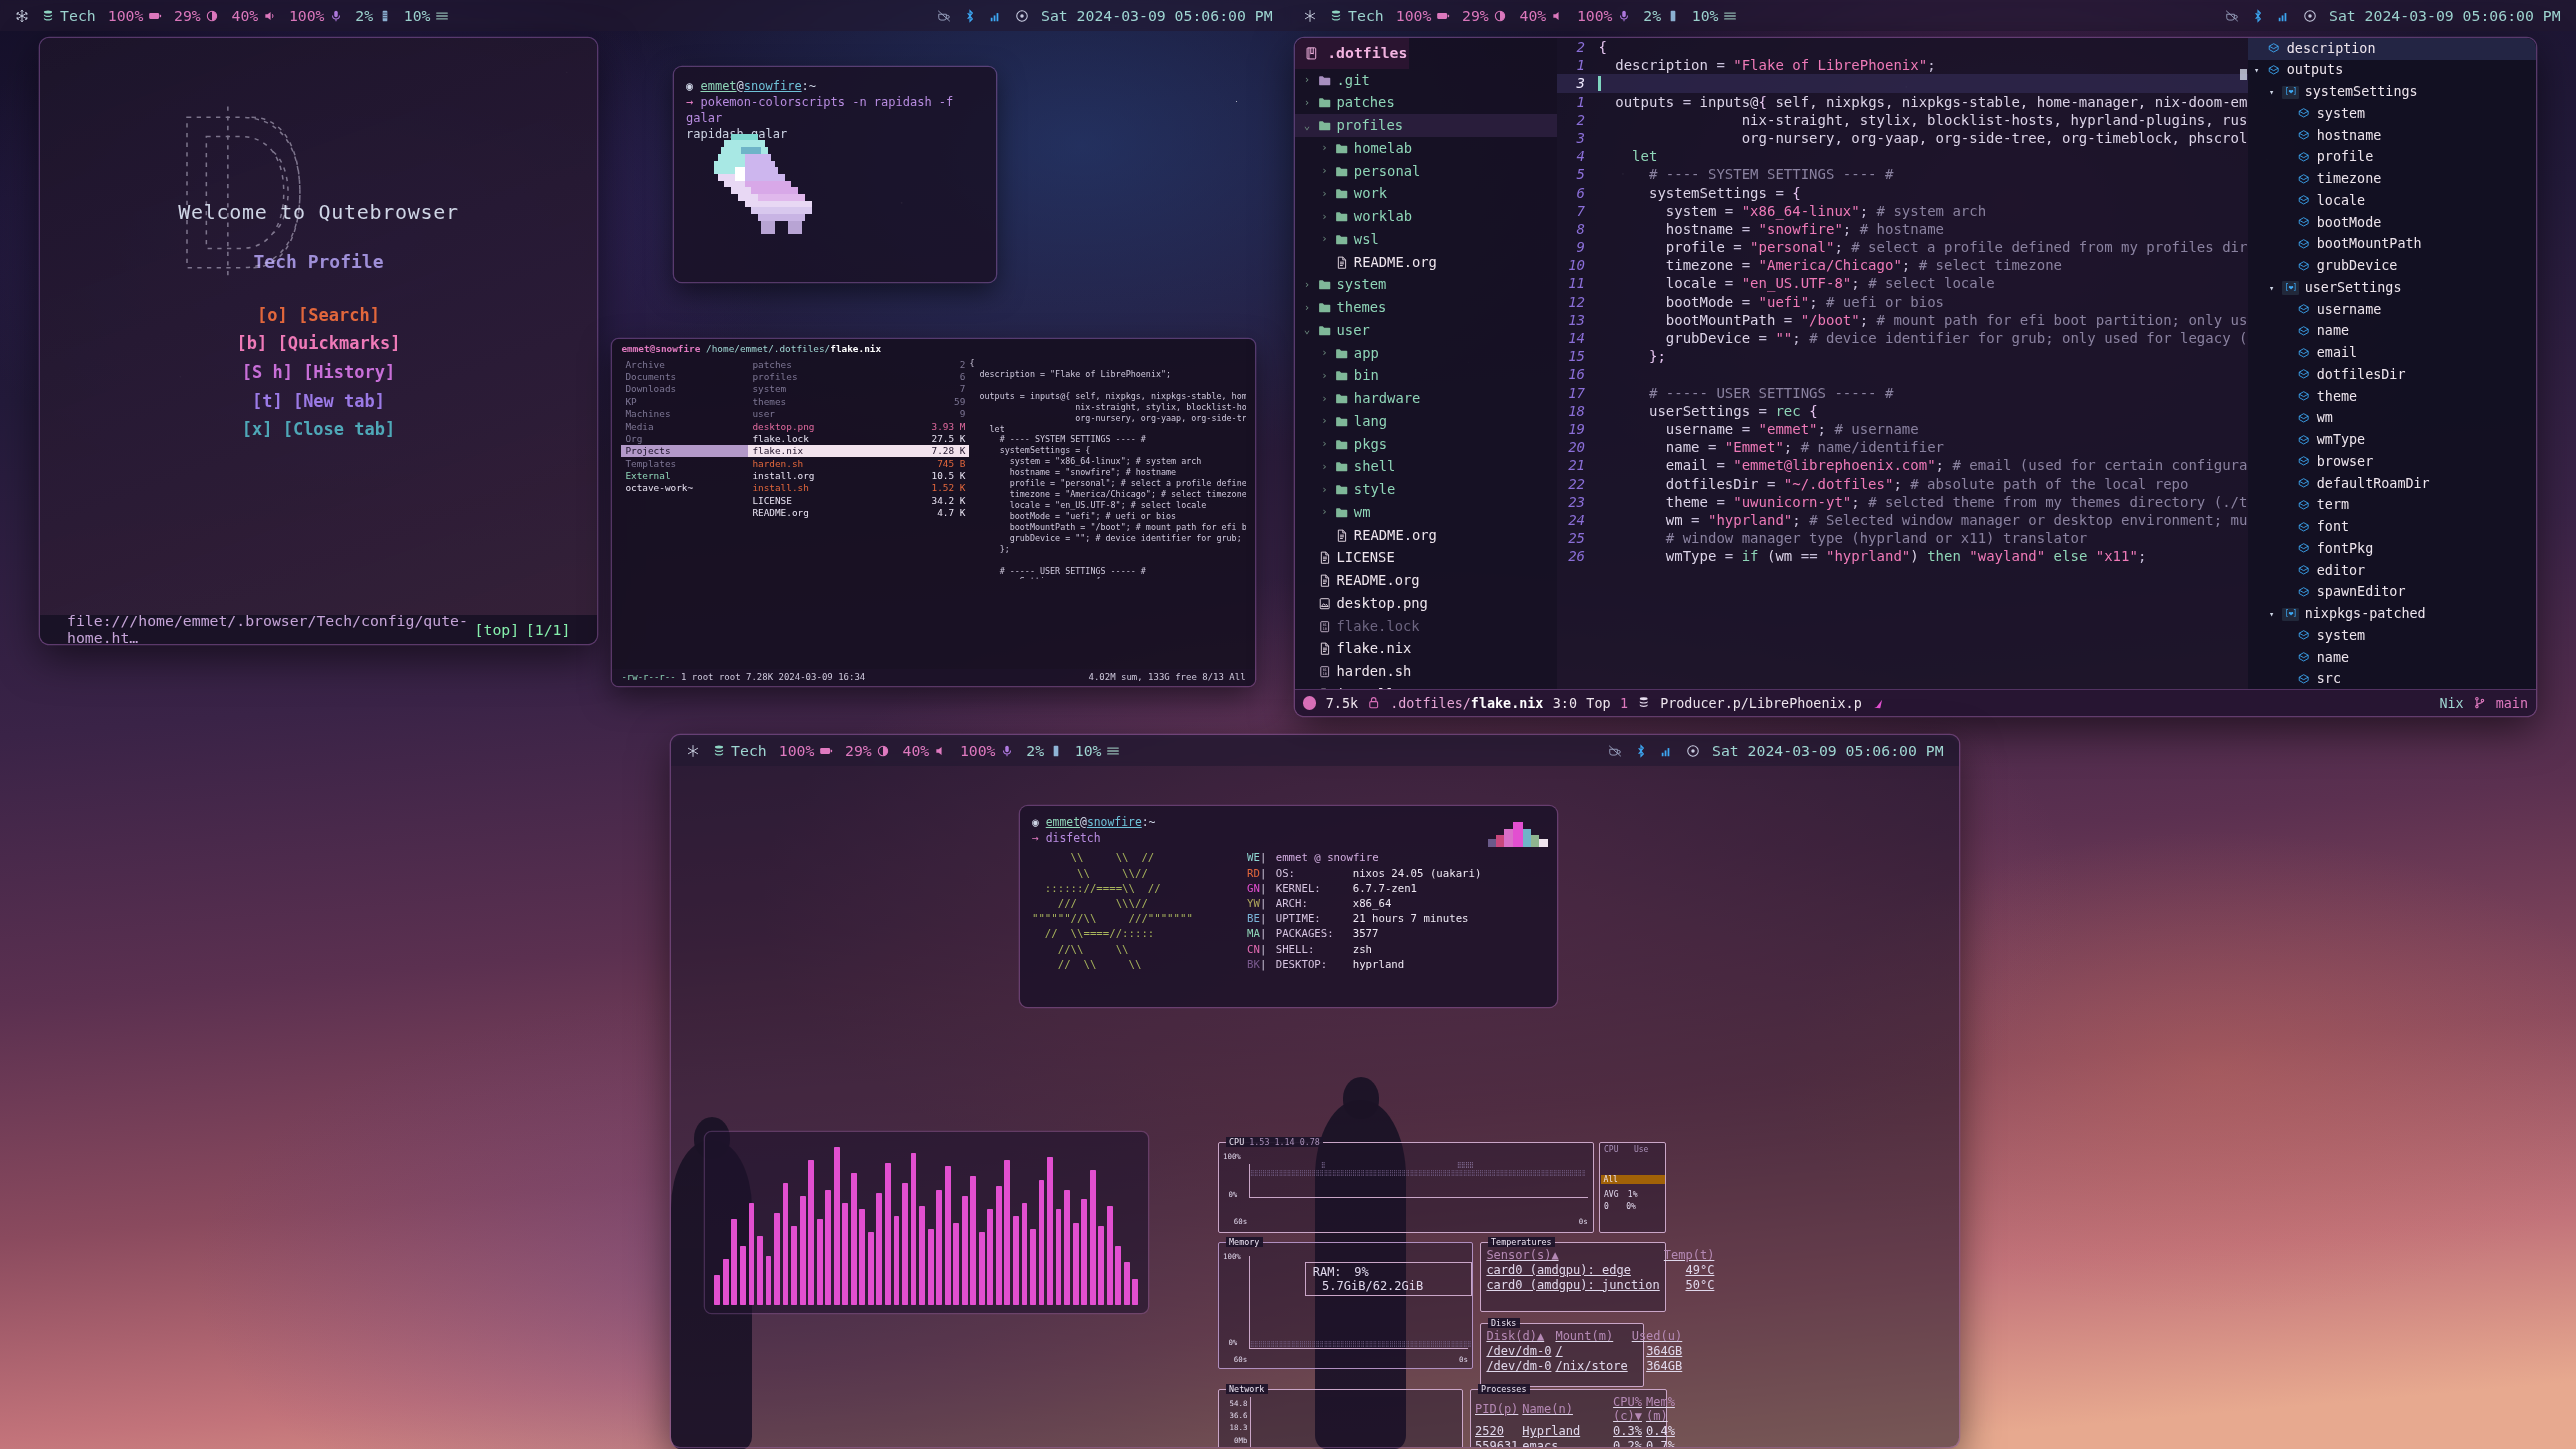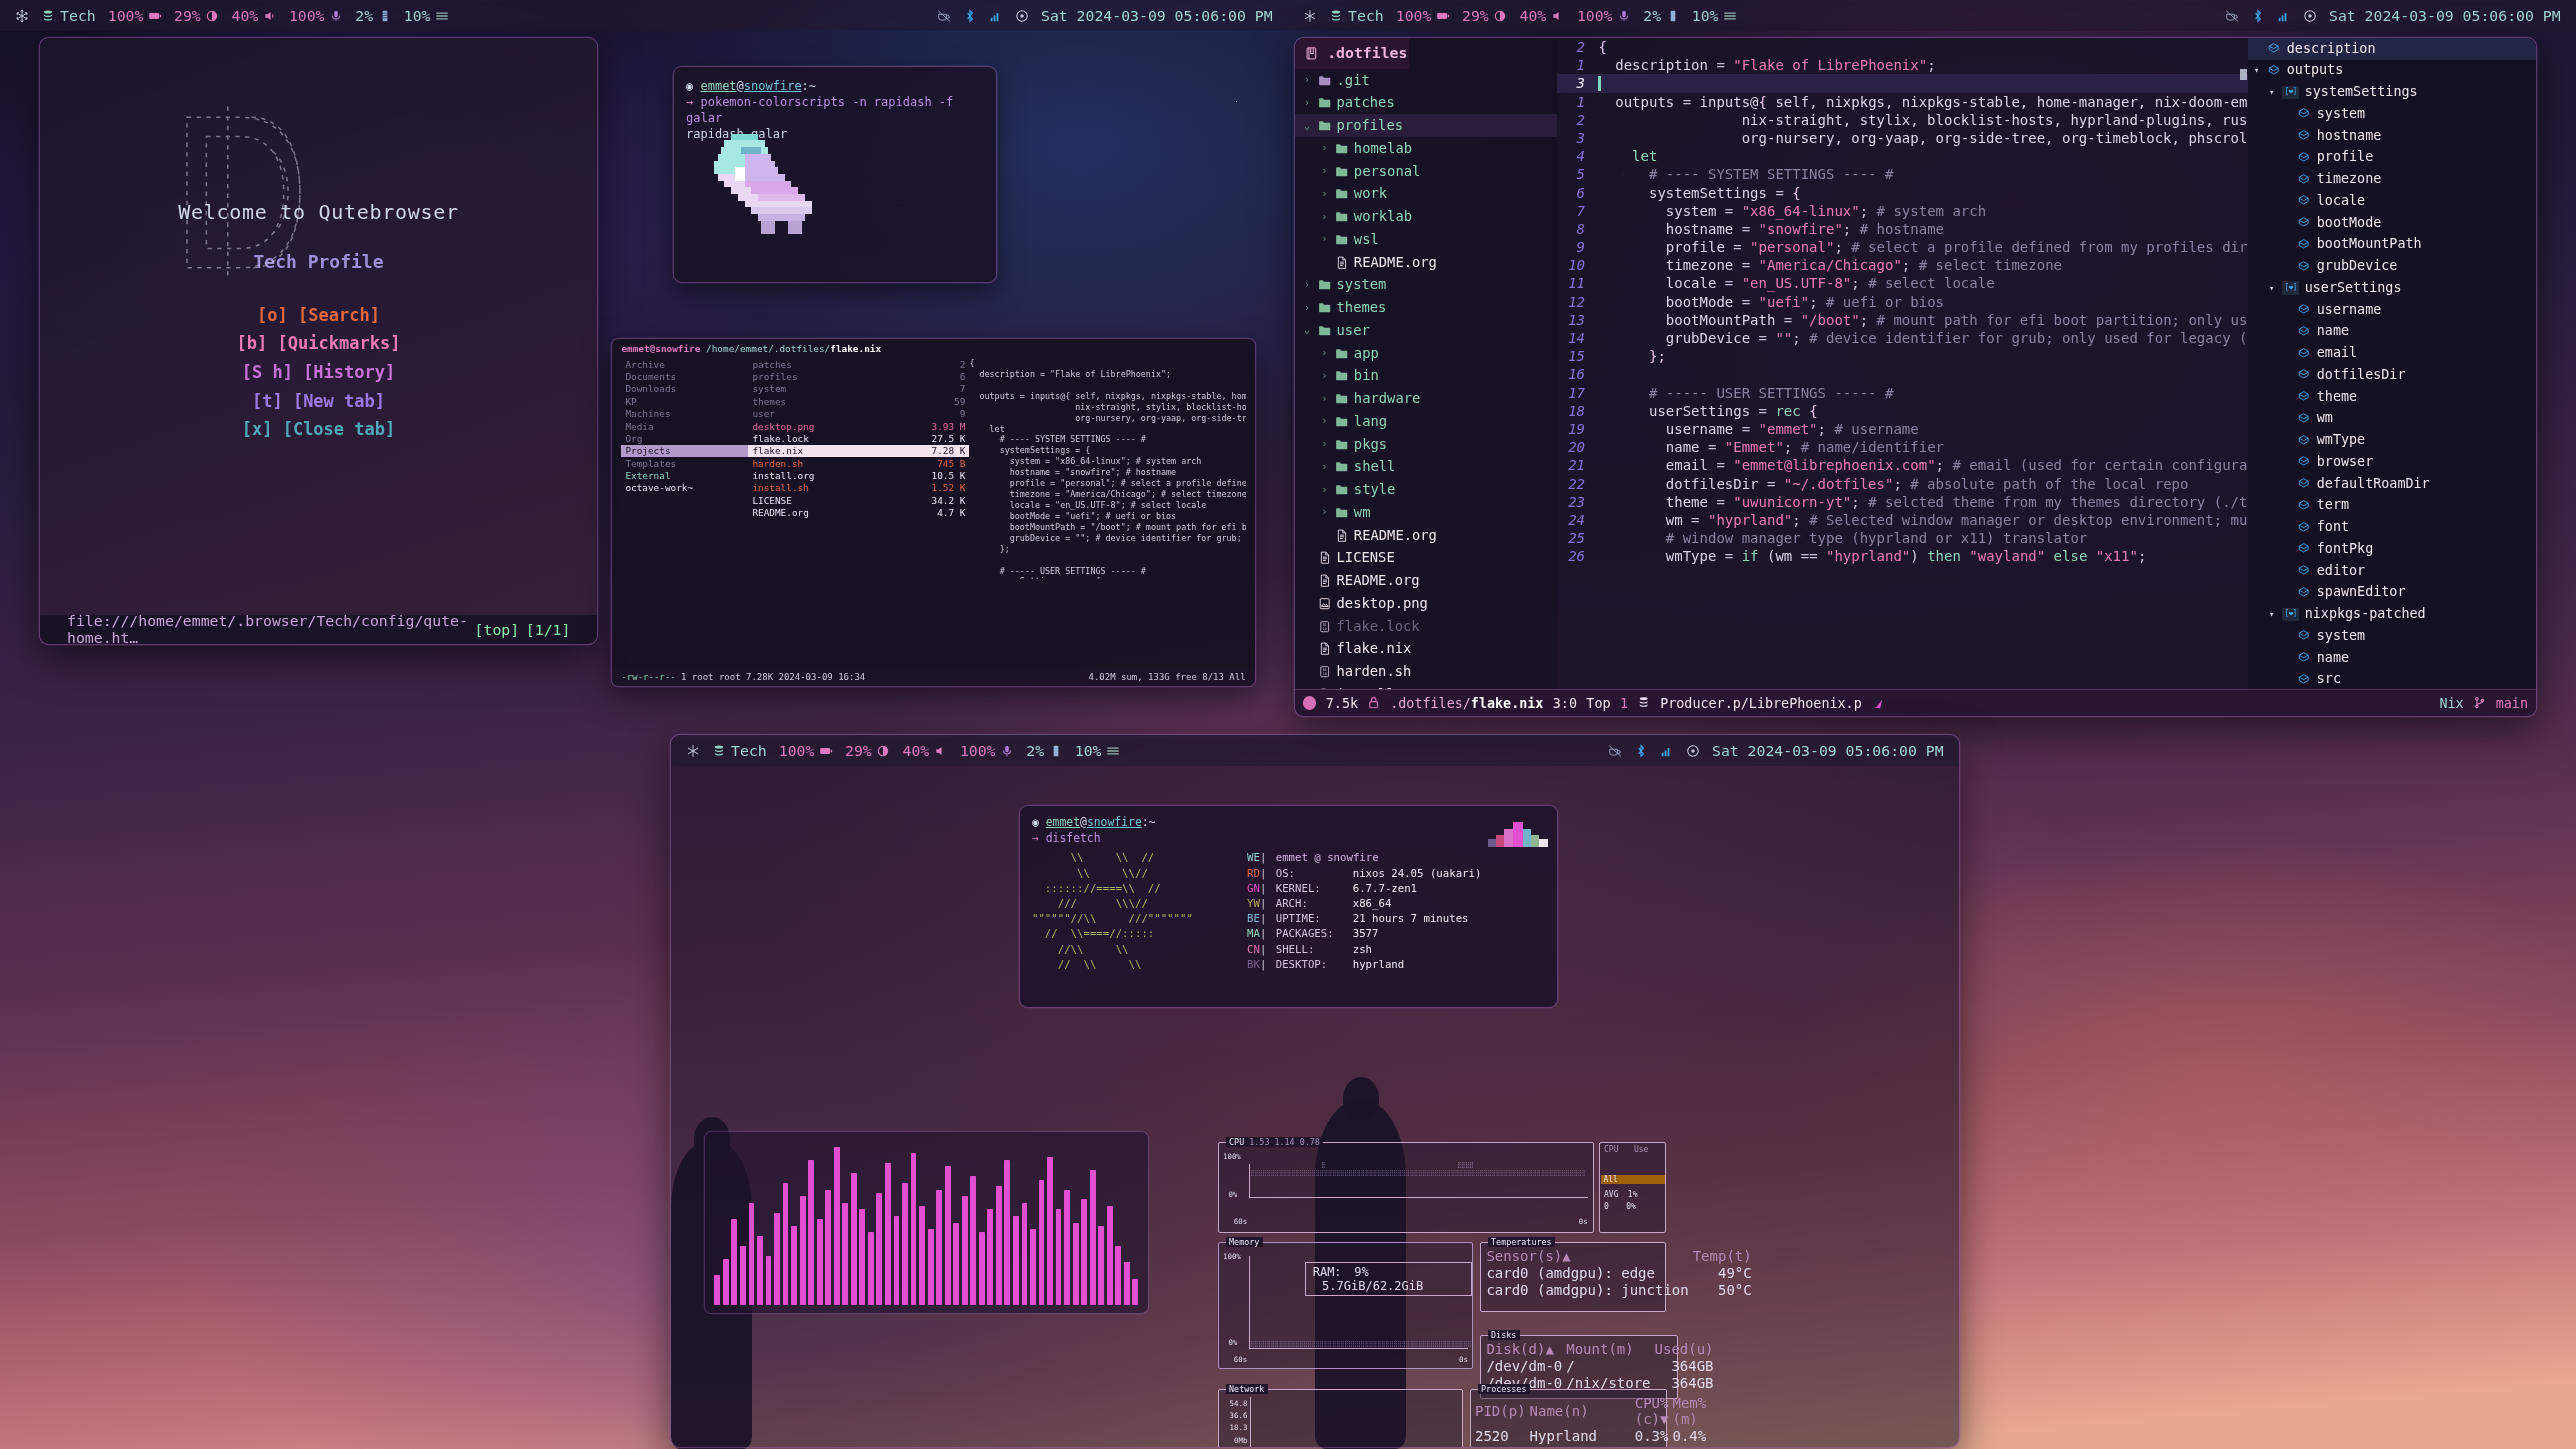--- a/index.html
+++ b/index.html
@@ -254,21 +254,21 @@
   #btop{
     position:absolute;left:547px;top:369px;width:476px;height:335px;
     font-size:8px;color:#e0d8ec;
   }
   .bbox{position:absolute;border:0.7px solid #caa6c8;border-radius:2px;background:rgba(28,18,40,.42);}
   .blabel{position:absolute;top:-6px;left:6.7px;background:rgba(30,20,42,.95);padding:0 3.4px;color:#efe6f4;font-size:8.4px;}
   .bdim{color:#a990b8;}
   .bhl{background:#a16207;color:#efe6f4;padding:0 2.7px;}
   .meter{font-size:6px;letter-spacing:-0.3px;color:#7e6b96;white-space:nowrap;overflow:hidden;line-height:1;}
   .ramBox{border:0.7px solid #caa6c8;padding:2px 6.7px;display:inline-block;}
-  table.bt{border-collapse:collapse;font-size:14px;width:100%;}
+  table.bt{border-collapse:collapse;font-size:12px;width:100%;text-decoration:underline;}
   table.bt th{color:#b589b5;font-weight:normal;text-align:left;padding:0 4px 0.7px 0;}
   table.bt td{color:#e0d8ec;padding:0 4px 0.7px 0;white-space:nowrap;}
 </style>
 </head>
 <body>
 
 <div id="desktop">
   <div class="figure" style="left:671px;">
       <div class="head"></div>
     </div>
@@ -1637,21 +1637,21 @@
                 <td style="text-align:right">49°C</td>
               </tr>
           <tr>
                 <td>card0 (amdgpu): junction</td>
                 <td style="text-align:right">50°C</td>
               </tr>
         </tbody>
           </table>
       </div>
 
-      <div class="bbox" style="left:262px;top:200px;width:198px;height:64px;">
+      <div class="bbox" style="left:262px;top:188px;width:164px;height:64px;">
         <div class="blabel">Disks</div>
         <table class="bt" style="margin:5.4px 5.4px 0 5.4px;width:calc(100% - 10.7px)">
           <tbody>
               <tr>
                 <th>Disk(d)▲</th>
                 <th>Mount(m)</th>
                 <th style="text-align:right">Used(u)</th>
               </tr>
           <tr>
                 <td>/dev/dm-0</td>

